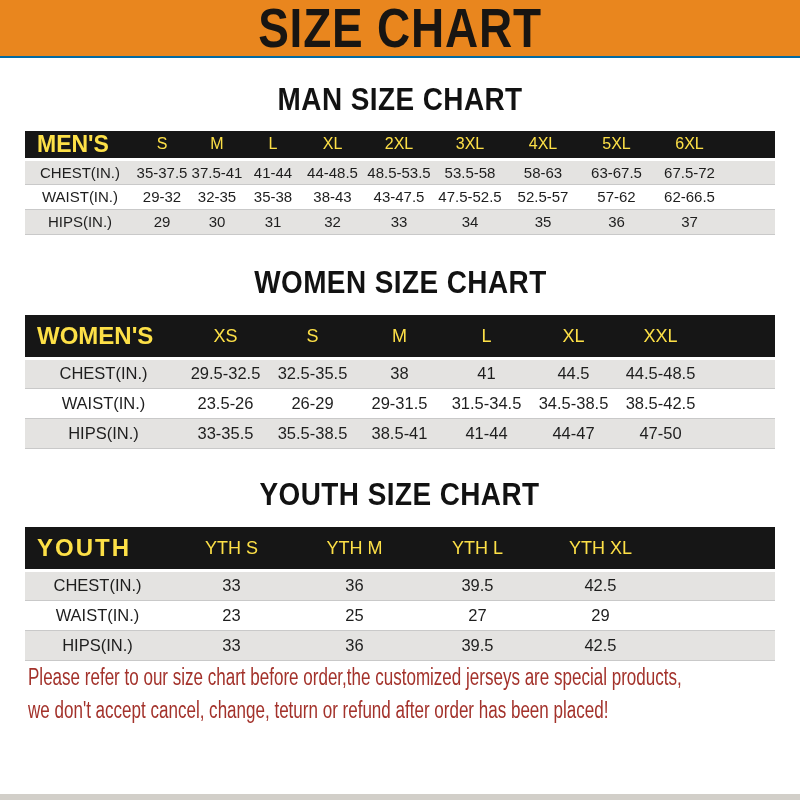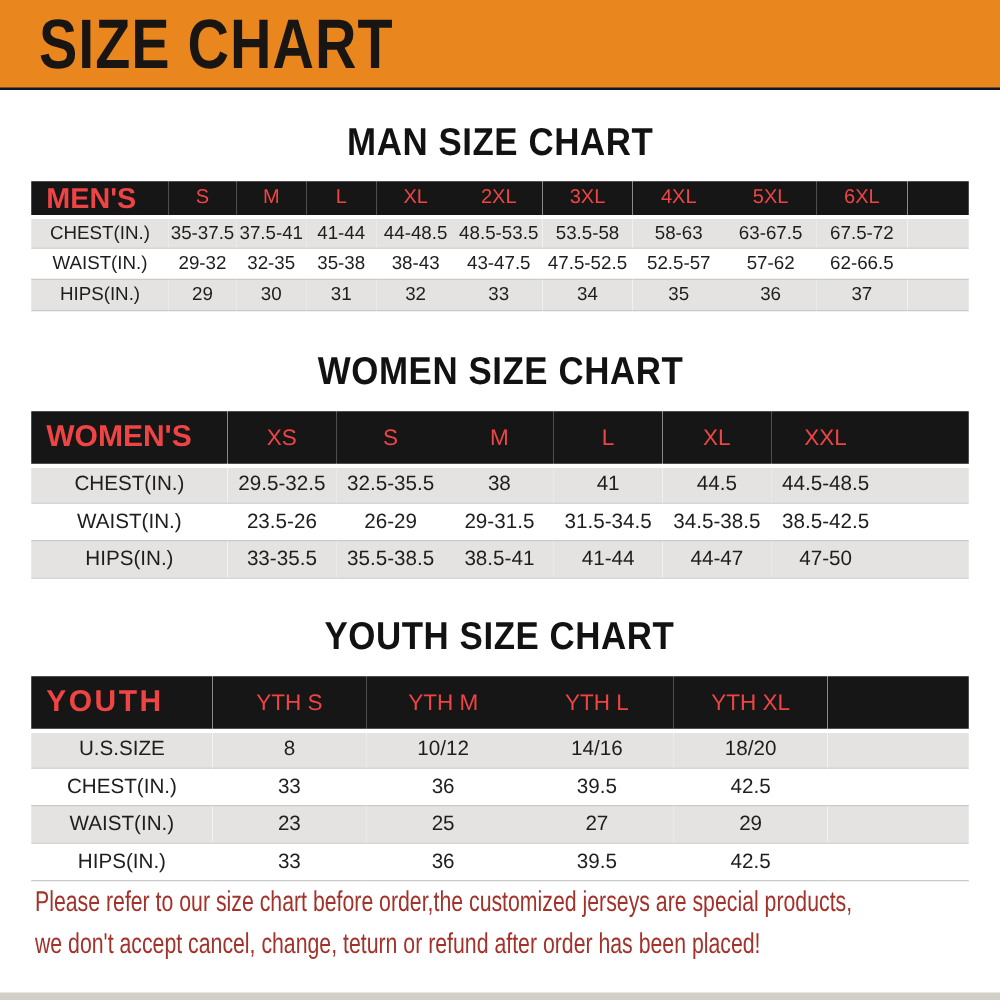--- a/index.html
+++ b/index.html
@@ -5,24 +5,24 @@
   * { box-sizing: border-box; }
   html, body { margin: 0; padding: 0; }
   body {
     width: 800px; height: 800px;
     background: #ffffff;
     font-family: "Liberation Sans", sans-serif;
     position: relative;
     overflow: hidden;
   }
   .banner {
-    height: 72px;
+    height: 58px;
     background: #E9861E;
-    display: flex; align-items: center; justify-content: flex-start;
-    border-bottom: 2px solid #0f172a;
+    display: flex; align-items: center; justify-content: center;
+    border-bottom: 2px solid #0369a1;
   }
   .banner-title {
     margin: 0;
     font-size: 56px; font-weight: bold; line-height: 1;
     color: #181512;
     transform: scaleX(0.82);
     letter-spacing: 1px;
     white-space: nowrap;
   }
   .section-heading { margin: 0; text-align: center; }
@@ -35,21 +35,21 @@
   }
   #man-heading   { margin-top: 24px; text-decoration: underline; }
   #women-heading { margin-top: 30px; }
   #youth-heading { margin-top: 28px; }
 
   table.size-table {
     width: 750px; margin: 15px auto 0;
     border-collapse: collapse; table-layout: fixed;
   }
   .size-table thead th {
-    background: #161616; color: #ef4444;
+    background: #161616; color: #fde047;
     font-weight: normal; text-align: center;
     border-bottom: 3px solid #ffffff;
     overflow: hidden; padding: 0;
   }
   .size-table thead th.label {
     text-align: left; padding-left: 12px; font-weight: bold;
   }
   .size-table tbody td {
     text-align: center; color: #1e1e1e;
     border-bottom: 1px solid #C9C9C9;
@@ -243,28 +243,20 @@
         <th class="label">YOUTH</th>
         <th>YTH S</th>
         <th>YTH M</th>
         <th>YTH L</th>
         <th>YTH XL</th>
         <th></th>
       </tr>
     </thead>
   <tbody>
       <tr>
-        <td class="label">U.S.SIZE</td>
-        <td>8</td>
-        <td>10/12</td>
-        <td>14/16</td>
-        <td>18/20</td>
-        <td></td>
-      </tr>
-      <tr>
         <td class="label">CHEST(IN.)</td>
         <td>33</td>
         <td>36</td>
         <td>39.5</td>
         <td>42.5</td>
         <td></td>
       </tr>
       <tr>
         <td class="label">WAIST(IN.)</td>
         <td>23</td>

